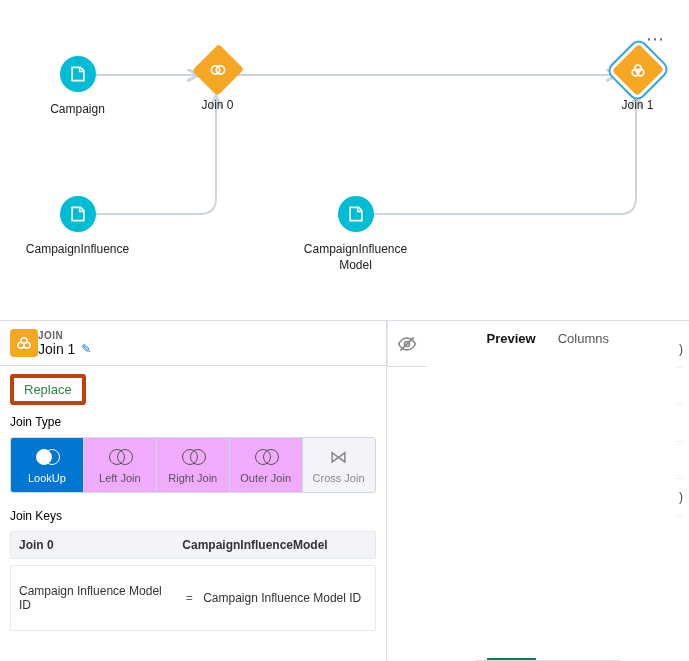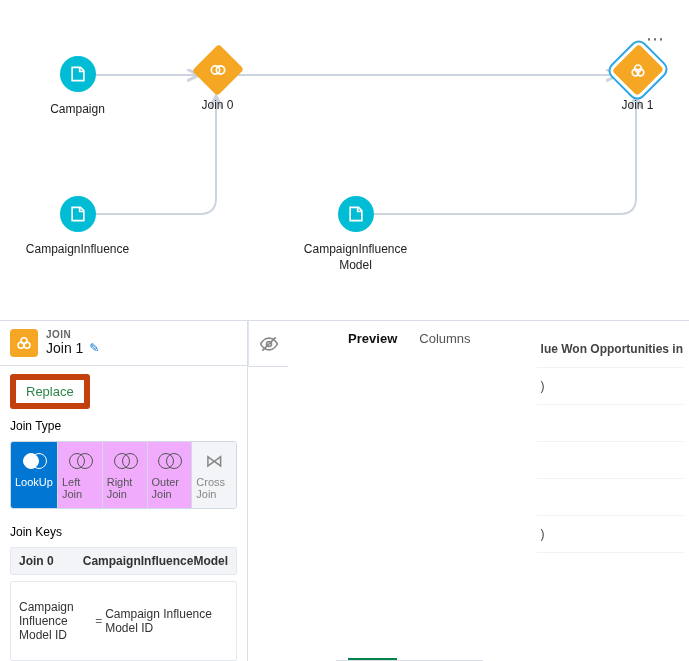--- a/index.html
+++ b/index.html
@@ -22,31 +22,31 @@
 .edge { stroke: #ccd4de; stroke-width: 2; fill: none; }
 
 
 .more-dots { position: absolute; top: 28px; right: 24px; color: #666; font-size: 18px; letter-spacing: 1px; cursor: pointer; }
 
 
 .panel { position: absolute; top: 320px; left: 0; right: 0; bottom: 0; display: flex; border-top: 1px solid #d8dde6; }
 .panel-left { width: 526px; border-right: 1px solid #d8dde6; display: flex; flex-direction: column; }
 .panel-right { flex: 1; display: flex; flex-direction: row; gap: 48px; }
 
-.panel-header { display: flex; align-items: flex-start; padding: 8px 10px; border-bottom: 1px solid #d8dde6; gap: 8px; }
+.panel-header { display: flex; align-items: center; padding: 8px 10px; border-bottom: 1px solid #d8dde6; }
 .panel-header-icon { width: 28px; height: 28px; background: #F5A623; border-radius: 4px; display: flex; align-items: center; justify-content: center; }
 .panel-header-icon svg { width: 18px; height: 18px; }
 .panel-header-text .type { font-size: 10px; color: #666; font-weight: 600; letter-spacing: 0.5px; }
 .panel-header-text .name { font-size: 14px; color: #111; display: flex; align-items: center; gap: 6px; }
 .edit-pencil { color: #0070d2; font-size: 12px; cursor: pointer; }
 
 .eye-btn { width: 40px; height: 46px; border-left: 1px solid #e0e5ee; display: flex; align-items: center; justify-content: center; color: #666; }
 
 .panel-body { padding: 8px 10px; overflow: auto; }
-.replace-btn { display: inline-block; padding: 4px 10px; border: 6px solid #c2410c; color: #2e844a; border-radius: 3px; font-size: 13px; background: #fff; cursor: pointer; margin-bottom: 10px; }
+.replace-btn { display: inline-block; padding: 4px 10px; border: 4px solid #c2410c; color: #2e844a; border-radius: 3px; font-size: 13px; background: #fff; cursor: pointer; margin-bottom: 10px; }
 .section-label { font-size: 12px; color: #000000; margin-bottom: 8px; }
 
 .join-type-row { display: flex; border: 1px solid #d1d9e3; border-radius: 3px; overflow: hidden; margin-bottom: 16px; }
 .join-type-btn { flex: 1; padding: 10px 4px 8px; display: flex; flex-direction: column; align-items: center; gap: 6px; font-size: 11px; color: #555; background: #f0abfc; border-right: 1px solid #d1d9e3; cursor: pointer; }
 .join-type-btn:last-child { border-right: none; }
 .join-type-btn.active { background: #0176d3; color: #fff; }
 .join-type-btn.disabled { background: #f2f4f7; color: #888; }
 .jt-icon { width: 26px; height: 18px; position: relative; }
 .jt-icon .c1, .jt-icon .c2 { position: absolute; width: 16px; height: 16px; border: 1.5px solid currentColor; border-radius: 50%; top: 1px; }
 .jt-icon .c1 { left: 2px; }
@@ -234,21 +234,20 @@
             <circle cx="12" cy="12" r="3" fill="none" stroke="#888" stroke-width="2"></circle>
             <line x1="4" y1="20" x2="20" y2="4" stroke="#888" stroke-width="2"></line>
           </svg>
       </div>
     </div>
     <div class="right-tabs">
       <div class="rtab active">Preview</div>
       <div class="rtab">Columns</div>
     </div>
     <div class="right-body">
-      <div class="grid-row" style="font-weight:600">lue Won Opportunities in</div>
       <div class="grid-row">)</div>
       <div class="grid-row"></div>
       <div class="grid-row"></div>
       <div class="grid-row"></div>
       <div class="grid-row">)</div>
     </div>
   </div>
 
 </div>
 

